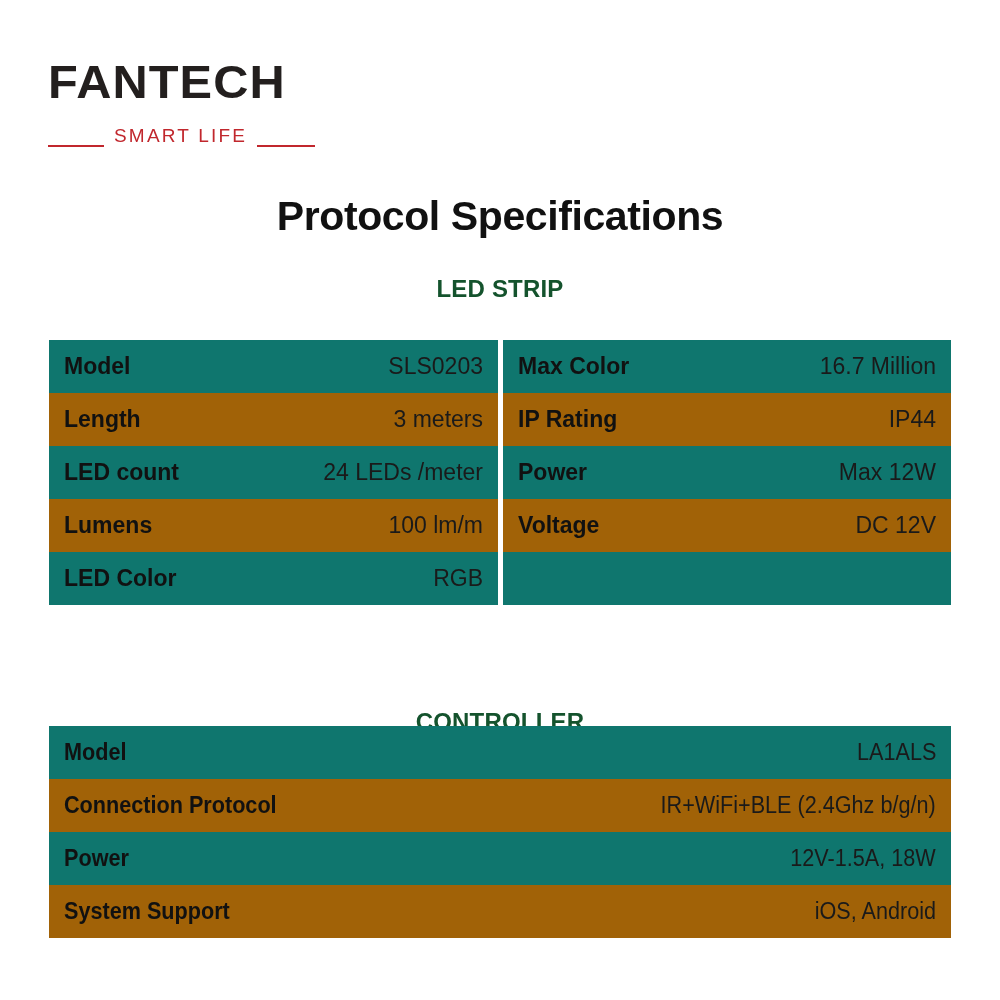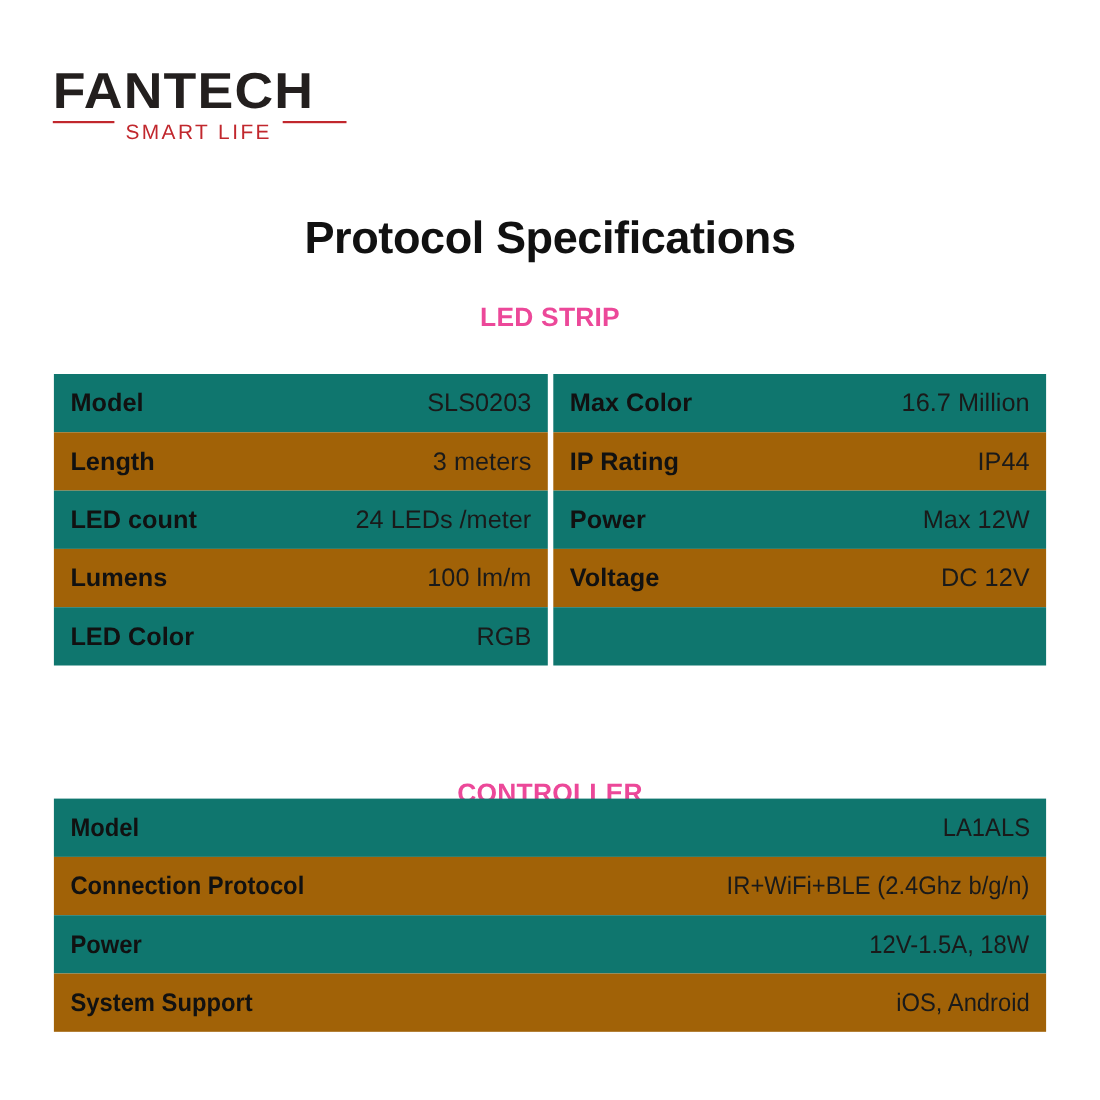--- a/index.html
+++ b/index.html
@@ -29,22 +29,22 @@
     font-size: 46px;
     letter-spacing: 1px;
     line-height: 52px;
     color: #231f1e;
     transform: scaleX(1.06);
     transform-origin: left center;
     white-space: nowrap;
   }
   .logo-tag-row {
     display: flex;
-    align-items: flex-start;
-    margin-top: 2px;
+    align-items: flex-end;
+    margin-top: 17px;
     width: 278px;
   }
   .logo-rule {
     height: 2px;
     background: #c1272d;
     flex: 0 0 auto;
   }
   .logo-rule.left  { width: 56px; }
   .logo-rule.right { width: 58px; }
   .logo-tag {
@@ -71,21 +71,21 @@
     color: #111111;
   }
   .section-heading {
     position: absolute;
     left: 0;
     width: 1000px;
     text-align: center;
     font-size: 24px;
     font-weight: 700;
     letter-spacing: 0.2px;
-    color: #ec4899;
+    color: #14532d;
   }
   .section-heading.strip { top: 275px; }
   .section-heading.ctrl  { top: 669px; margin-top: 39px; }
 
   
   .table {
     position: absolute;
     box-sizing: border-box;
   }
   .table.strip-left  { left: 49px;  top: 340px; width: 449px; }

